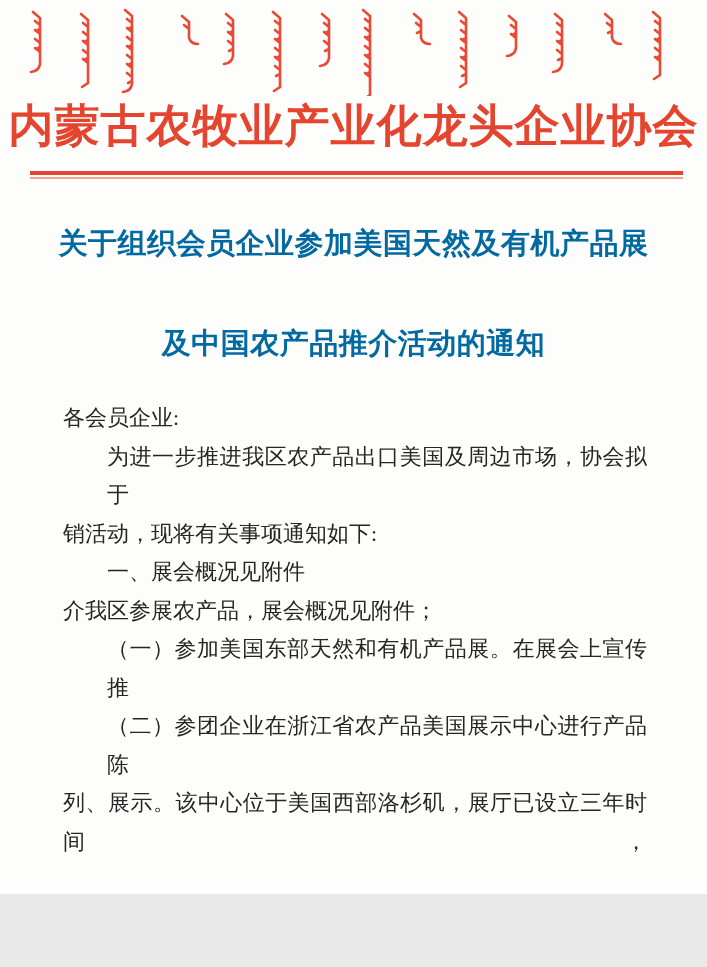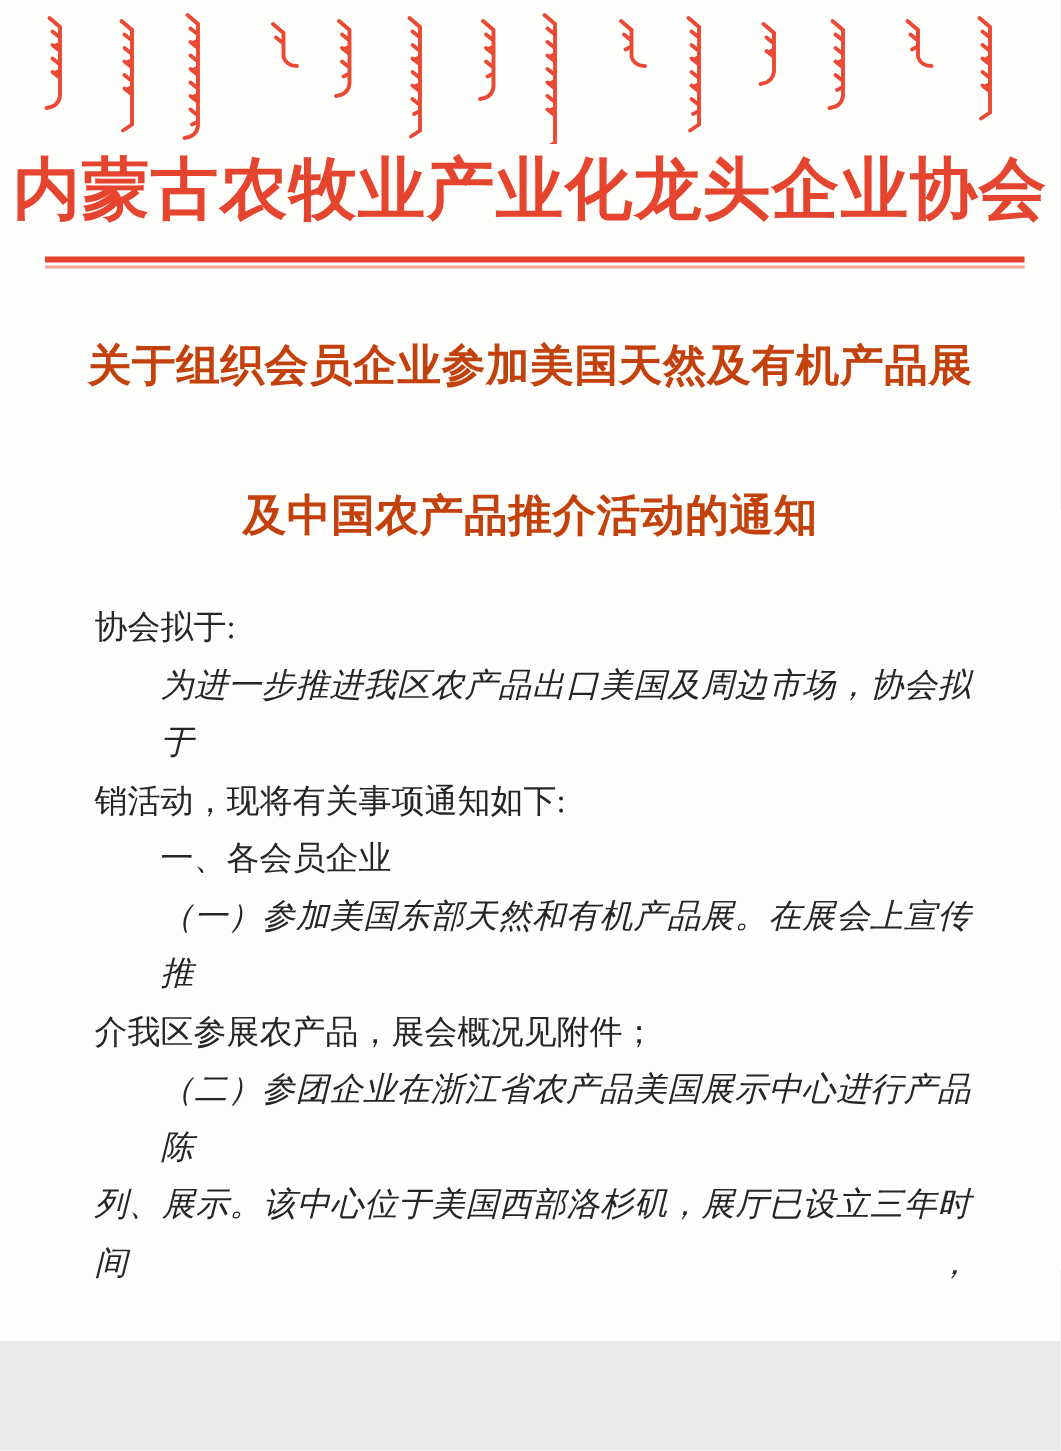--- a/index.html
+++ b/index.html
@@ -29,40 +29,39 @@
   .rule-bottom{top:943px;}
   .rule .thick{height:4px;background:#e4432e;}
   .rule .thin{height:2px;background:#f2a196;}
   .rule-top .thin{margin-top:2px;}
   .rule-bottom .thick{margin-top:2px;}
   
   .doc-title-line{
     position:absolute;left:0;width:707px;
     text-align:center;
     font-weight:700;
-    color:#c2410c;
+    color:#0369a1;
     font-size:29px;
     letter-spacing:0.5px;
     white-space:nowrap;
   }
   .title-line-1{top:224px;}
   .title-line-2{top:296px;margin-top:28px;}
   
   .doc-body{
     position:absolute;top:399px;left:63px;width:584px;
     font-size:22px;line-height:38.5px;
     color:#262626;
   }
   .doc-body .line{white-space:nowrap;}
   .doc-body .line.just{
     white-space:normal;
     text-align:justify;
     text-align-last:justify;
     text-justify:inter-character;
-    font-style:italic;
   }
   .doc-body .line.ind{padding-left:44px;}
 </style>
 </head>
 <body>
 
 <div class="page">
 
   <div class="mongolian-banner">
     <svg width="707" height="96" viewBox="0 0 707 96">
@@ -88,26 +87,26 @@
   <div class="rule rule-top">
     <div class="thick"></div>
     <div class="thin"></div>
   </div>
 
   <div class="doc-title-line title-line-1">关于组织会员企业参加美国天然及有机产品展</div>
 
   <div class="doc-title-line title-line-2">及中国农产品推介活动的通知</div>
 
   <div class="doc-body">
-      <div class="line">协会拟于:</div>
+      <div class="line">各会员企业:</div>
       <div class="line ind just">为进一步推进我区农产品出口美国及周边市场，协会拟于</div>
       <div class="line">销活动，现将有关事项通知如下:</div>
-      <div class="line ind">一、各会员企业</div>
+      <div class="line ind">一、展会概况见附件</div>
+      <div class="line">介我区参展农产品，展会概况见附件；</div>
       <div class="line ind just">（一）参加美国东部天然和有机产品展。在展会上宣传推</div>
-      <div class="line">介我区参展农产品，展会概况见附件；</div>
       <div class="line ind just">（二）参团企业在浙江省农产品美国展示中心进行产品陈</div>
       <div class="line just">列、展示。该中心位于美国西部洛杉矶，展厅已设立三年时间，</div>
     </div>
 
   <div class="rule rule-bottom">
     <div class="thin"></div>
     <div class="thick"></div>
   </div>
 
 </div>

